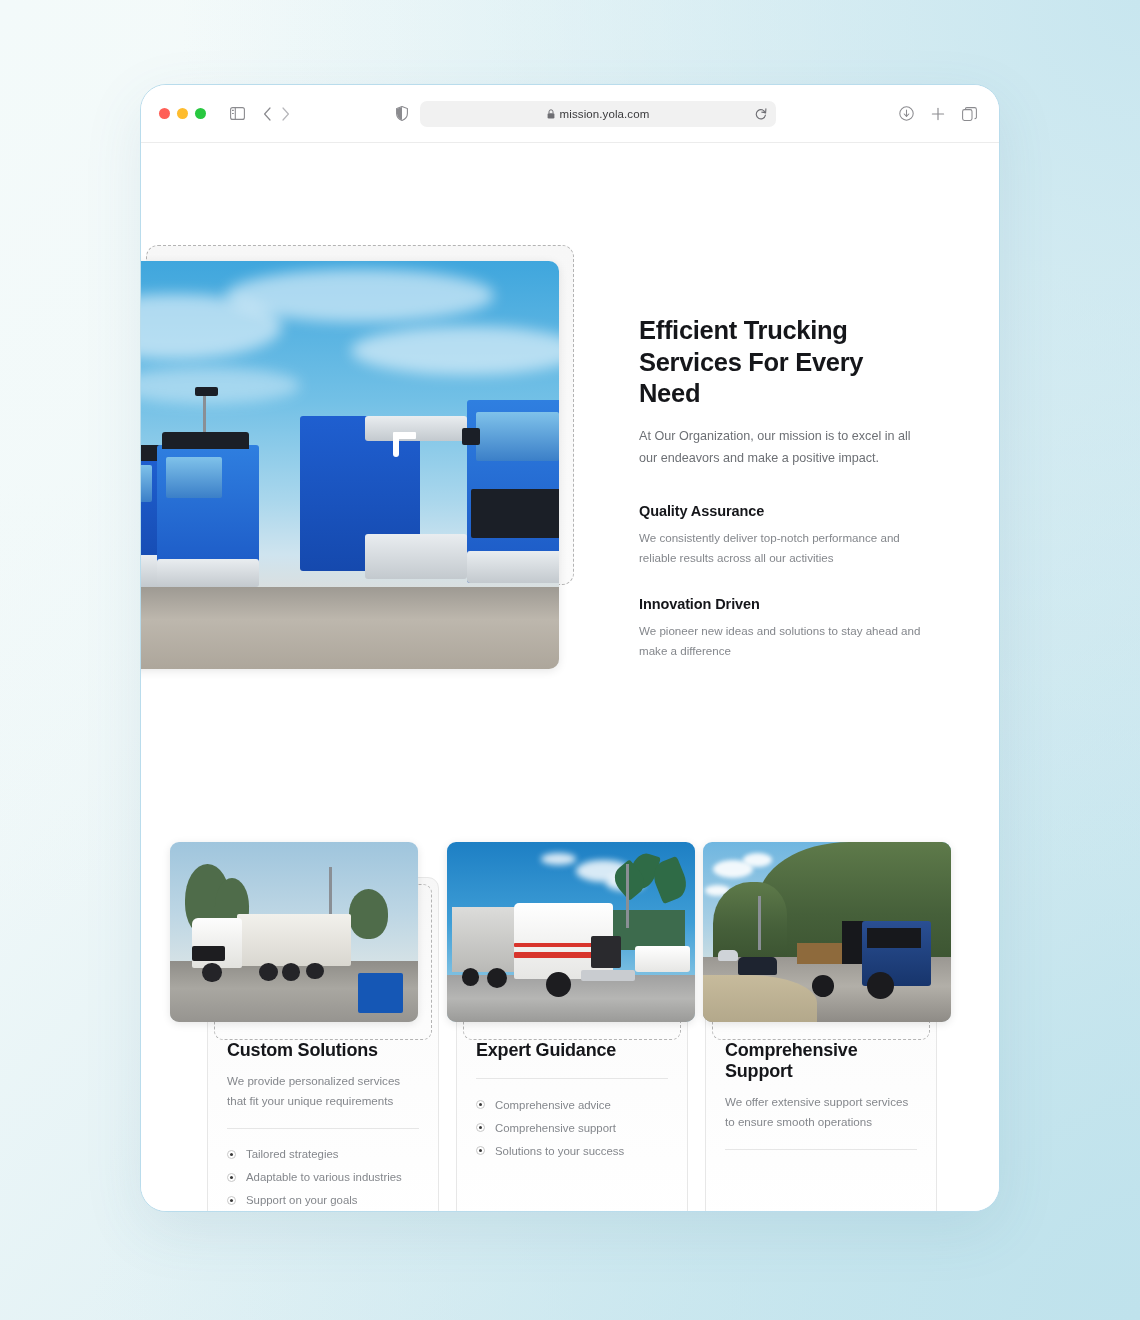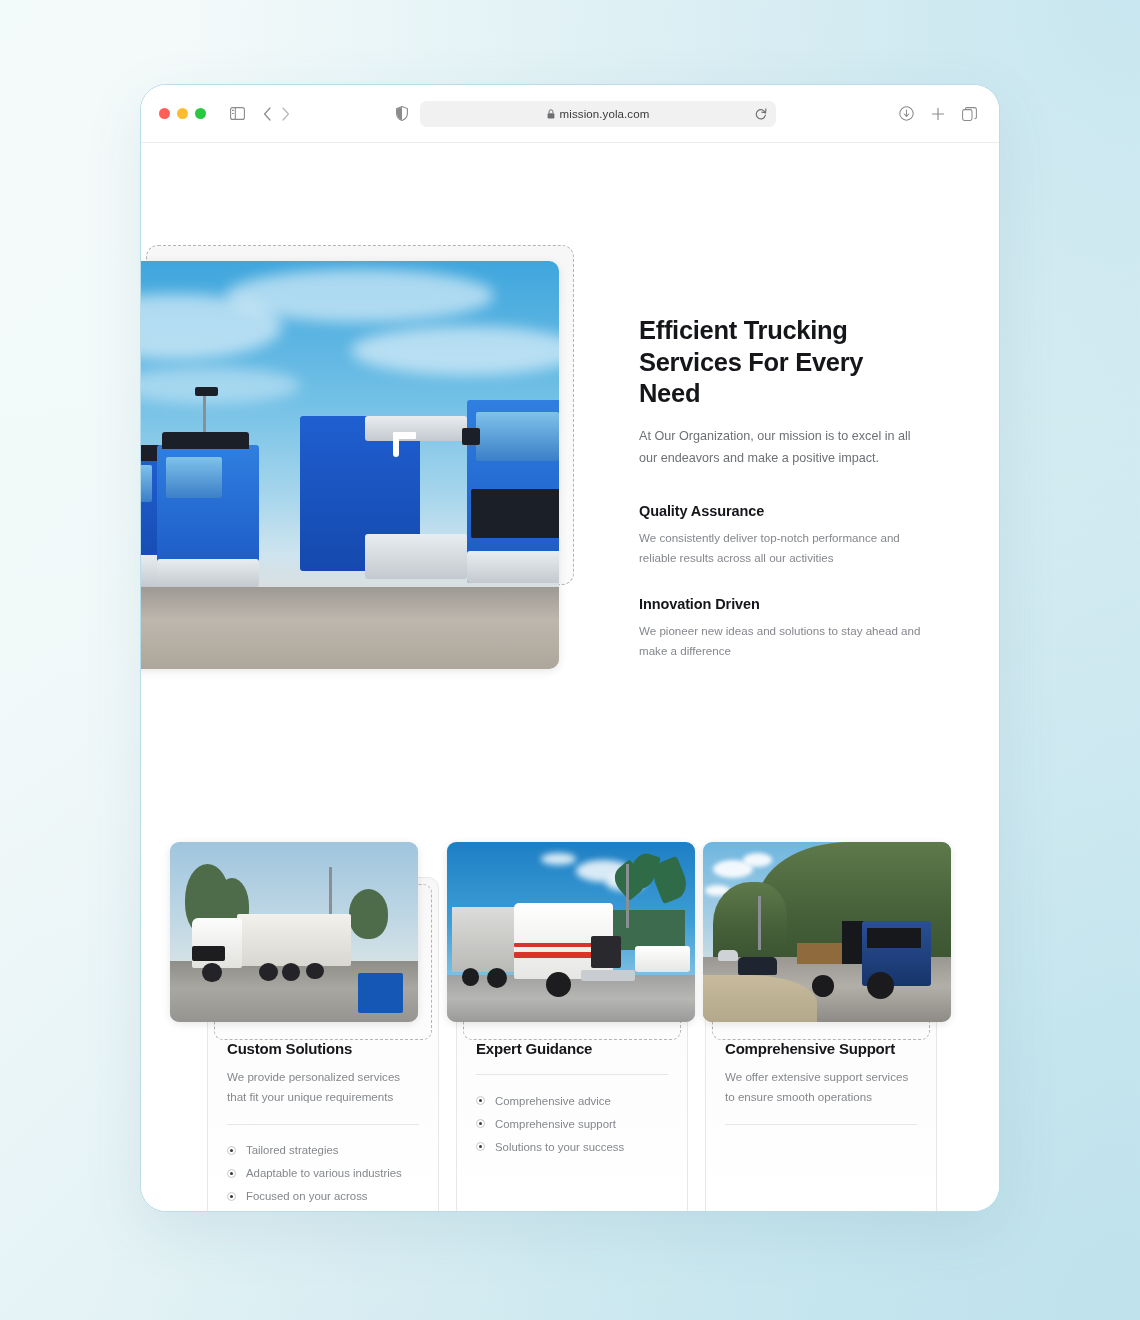--- a/index.html
+++ b/index.html
@@ -169,21 +169,21 @@
     height: 180px;
     border-radius: 9px;
     overflow: hidden;
     box-shadow: 0 2px 9px rgba(0,0,0,0.10);
   }
   .card:nth-child(1) .card-img { left: -38px; }
   .card:nth-child(2) .card-img { left: -10px; }
   .card:nth-child(3) .card-img { left: -3px; }
 
   .card-title {
-    font-size: 15px;
+    font-size: 18px;
     font-weight: 700;
     color: #15161a;
     letter-spacing: -0.2px;
   }
   .card-desc {
     margin-top: 10px;
     font-size: 11.6px;
     line-height: 1.72;
     color: #84878c;
   }
@@ -453,21 +453,21 @@
           <li>
               <span class="bdot"></span>
               <span>Tailored strategies</span>
             </li>
           <li>
               <span class="bdot"></span>
               <span>Adaptable to various industries</span>
             </li>
           <li>
               <span class="bdot"></span>
-              <span>Focused on your across</span>
+              <span>Support on your goals</span>
             </li>
         </ul>
 
       </div>
 
       <div class="card">
         <div class="card-imgslot"></div>
         <div class="card-img">
           <div class="ph">
             <div class="c2-sky"></div>

